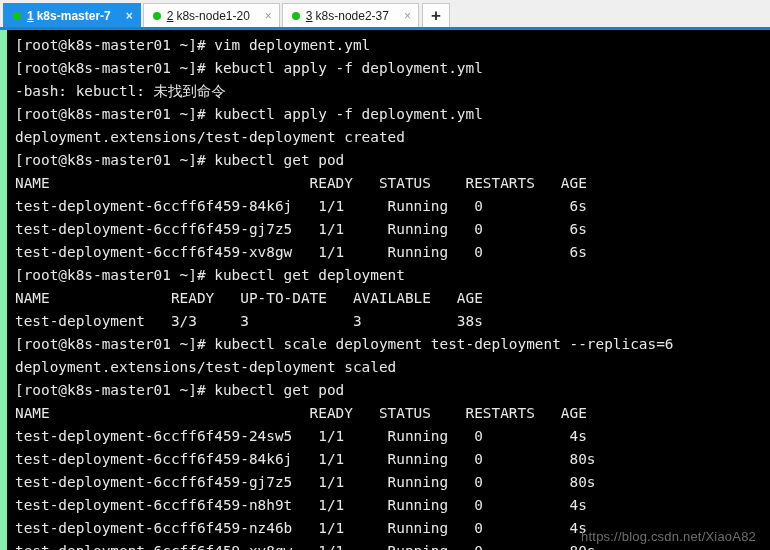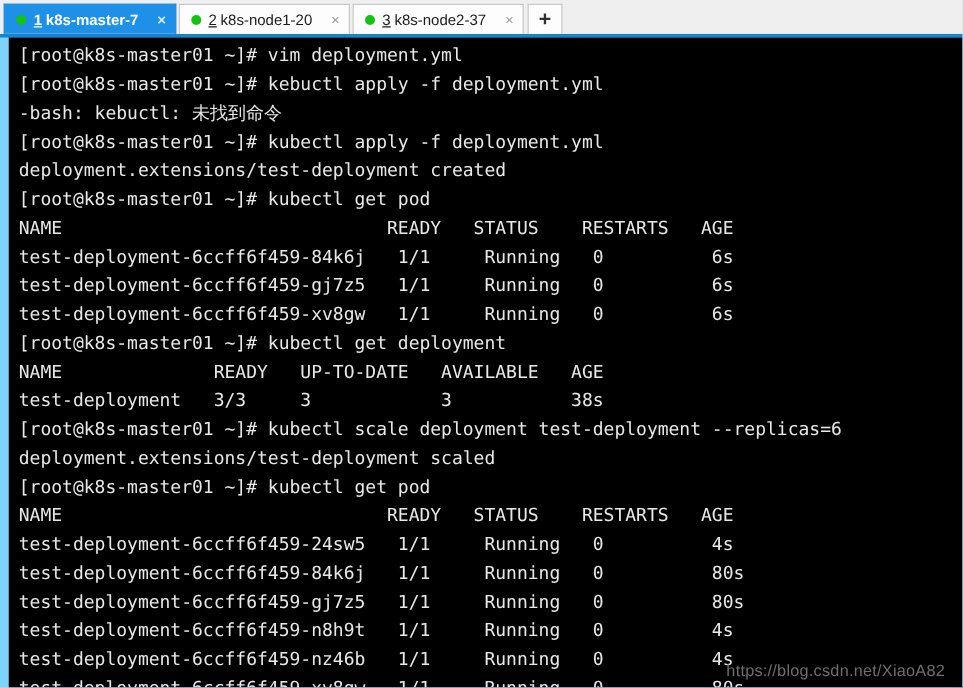--- a/index.html
+++ b/index.html
@@ -100,21 +100,21 @@
     font-weight: bold;
     color: #303030;
     cursor: pointer;
     margin-left: 1px;
   }
 
   
   #term-wrap {
     flex: 1 1 auto;
     position: relative;
-    background: #7dd3fc;
+    background: #86efac;
     box-sizing: border-box;
     padding-left: 17px;
     overflow: hidden;
   }
 
   #accent {
     position: absolute;
     left: 0;
     top: 0;
     width: 770px;

